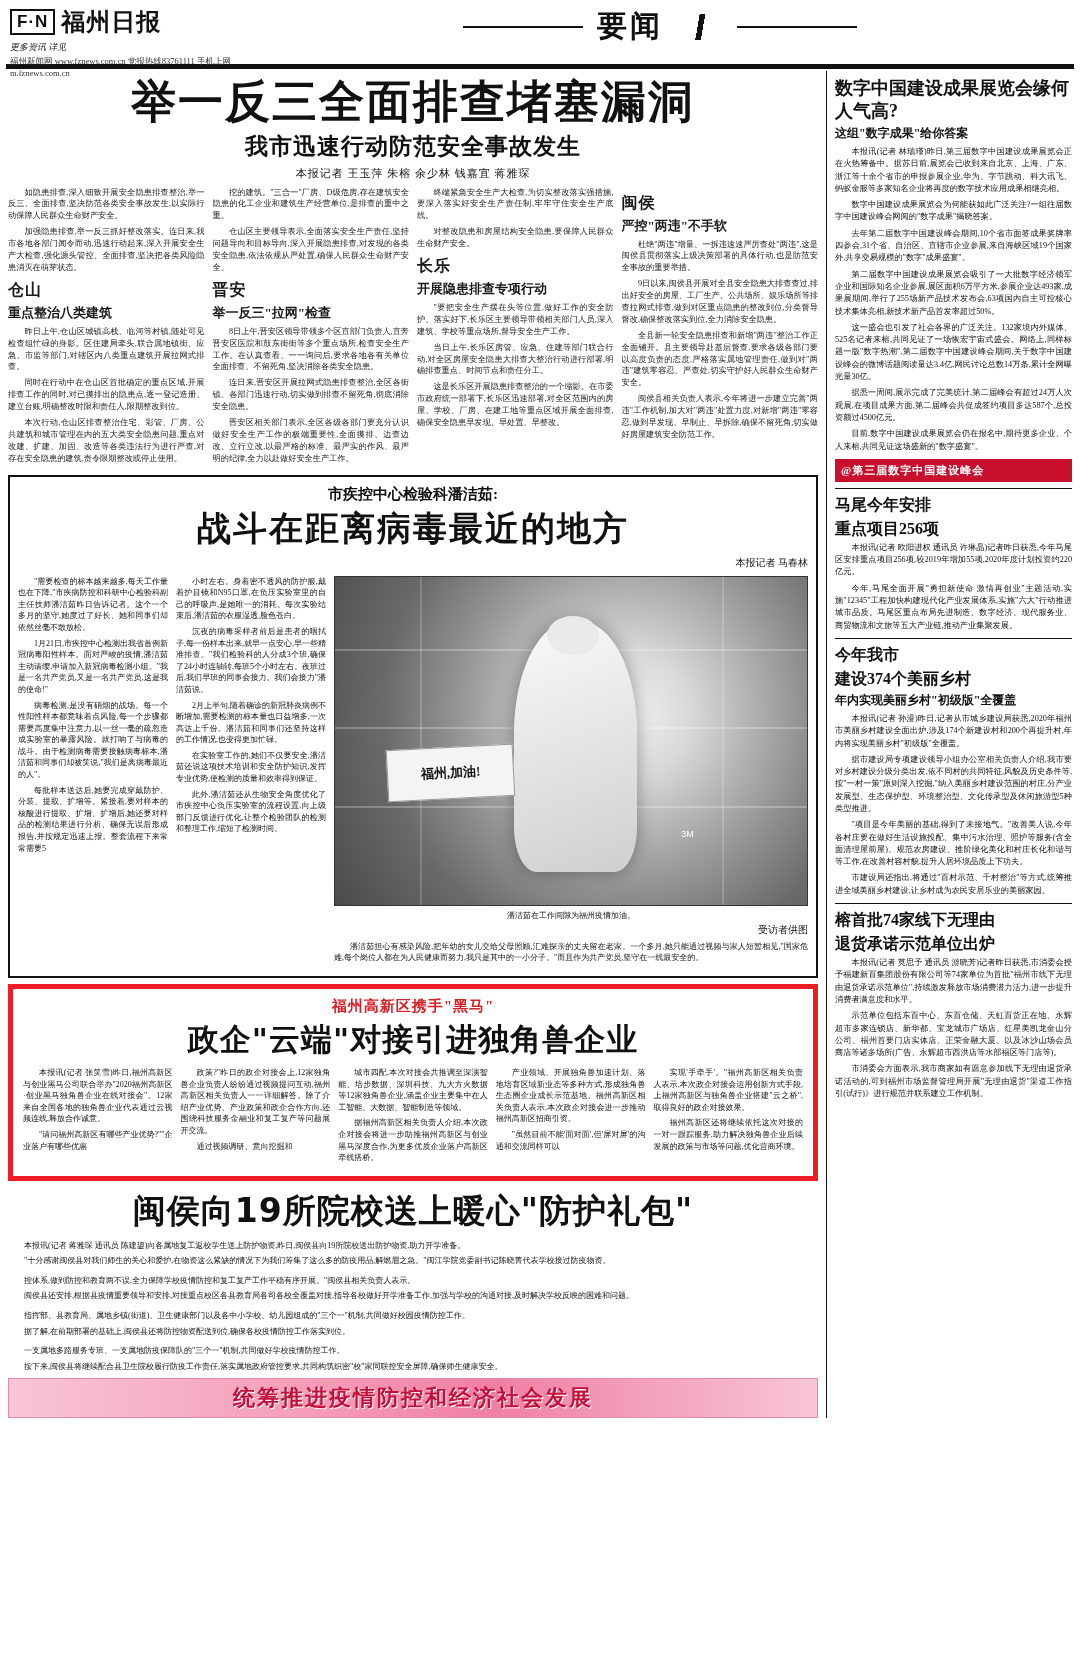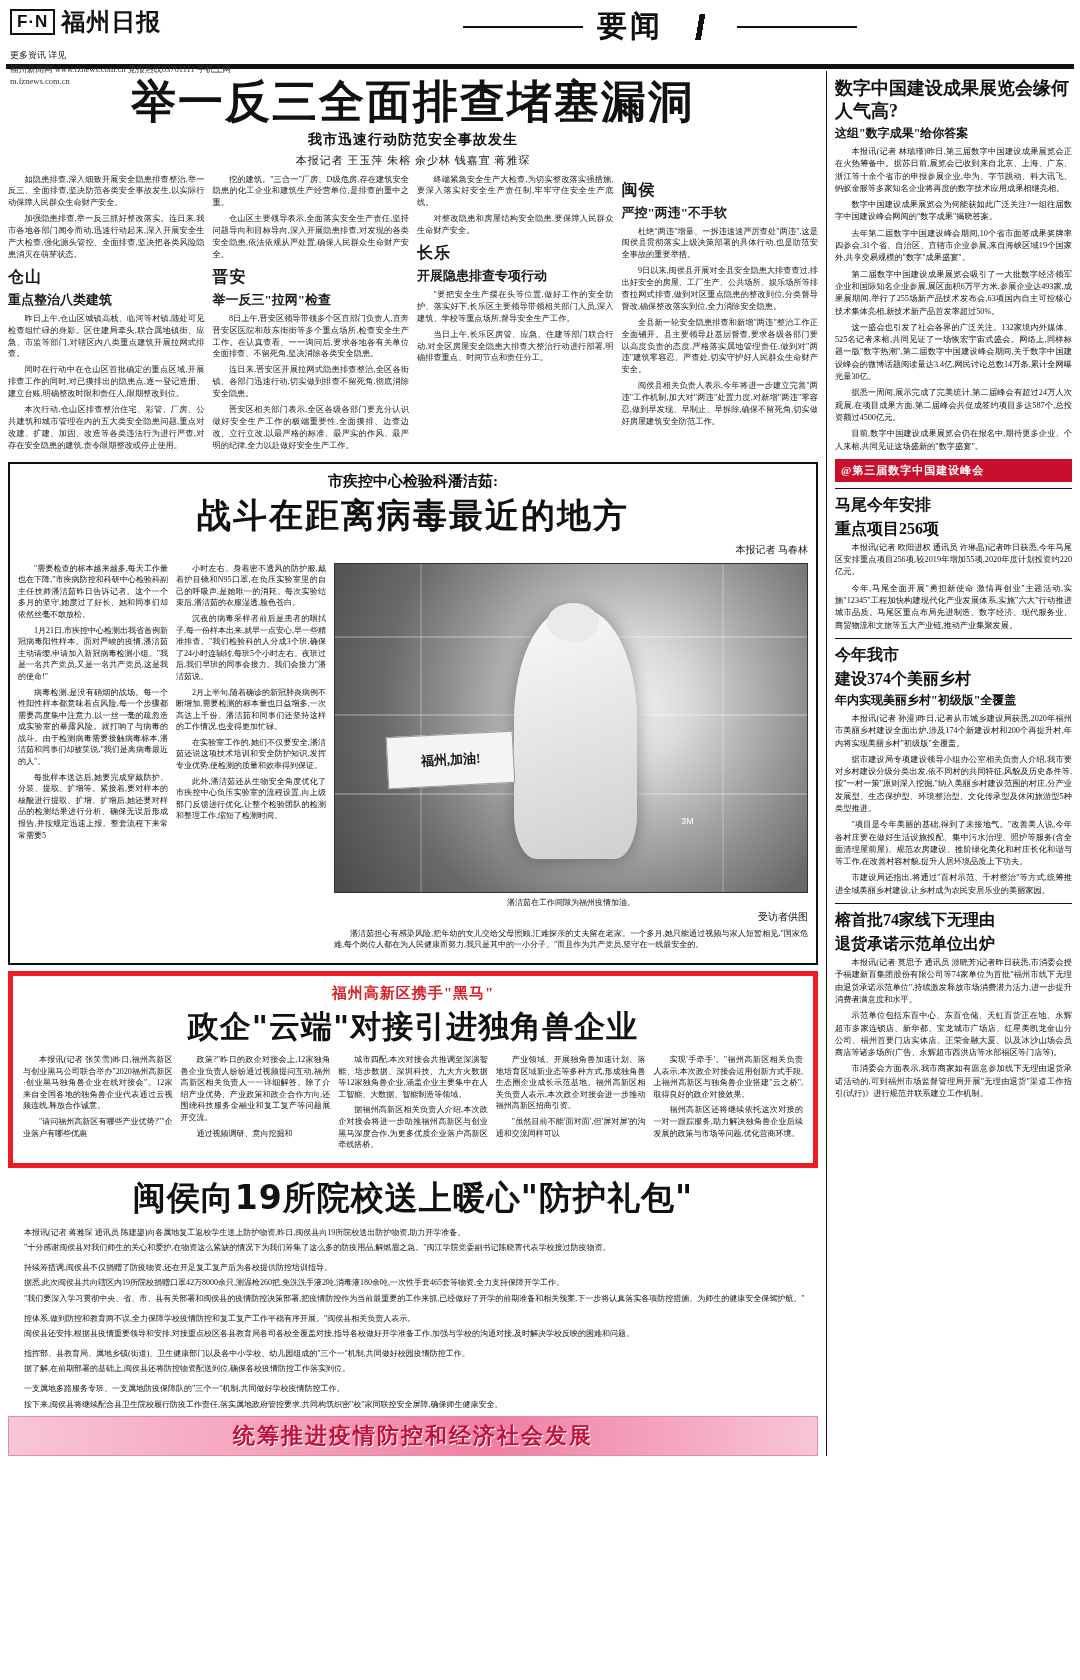--- a/index.html
+++ b/index.html
@@ -16,21 +16,21 @@
 
   
   .masthead { height:62px; display:flex; align-items:flex-start; padding:6px 10px 0 10px; }
   .logo-box { display:flex; flex-direction:column; width:240px; }
   .logo-top { display:flex; align-items:center; gap:6px; }
   .logo-mark {
     border:2px solid #111; font-weight:bold; font-size:17px;
     padding:1px 5px; letter-spacing:1px; font-family:"Liberation Sans", sans-serif;
   }
   .logo-name { font-size:24px; font-weight:bold; letter-spacing:1px; }
-  .logo-sub { font-size:9px; margin-top:11px; color:#222; }
+  .logo-sub { font-size:9px; margin-top:3px; color:#222;font-style:italic; }
   .logo-sub2 { font-size:8.5px; margin-top:2px; color:#333; }
   .masthead-center { flex:1; display:flex; align-items:center; justify-content:center; gap:14px; position:relative; }
   .rule-left, .rule-right { width:120px; height:0; border-top:2px solid #111; }
   .slash { width:46px; height:26px; background:linear-gradient(100deg, transparent 45%, #111 45%, #111 56%, transparent 56%); }
   .section-title { font-size:30px; font-weight:bold; letter-spacing:3px; }
   .masthead-right { width:300px; text-align:right; font-size:9px; line-height:1.5; padding-top:4px; }
   .date-line { font-size:11px; margin-bottom:4px; }
   .pagenum { font-size:30px; font-weight:bold; font-family:"Liberation Sans", sans-serif; line-height:0.8; }
   .mr-flex { display:flex; align-items:flex-end; justify-content:flex-end; gap:8px; }
   .editors { font-size:8.5px; color:#222; }
@@ -40,21 +40,21 @@
   
   .body-wrap { display:flex; padding:2px 8px 0 8px; gap:8px; }
   .left-zone { width:810px; }
   .right-zone { width:246px; border-left:1px solid #111; padding-left:8px; }
 
   
   .lead-head {
     text-align:center; font-size:45px; font-weight:bold; letter-spacing:2px;
     line-height:1.1; margin:6px 0 4px 0; font-family:"DejaVu Sans", sans-serif;
   }
-  .lead-sub { text-align:center; font-size:14px; font-weight:bold; letter-spacing:1px; margin-bottom:4px; }
+  .lead-sub { text-align:center; font-size:23px; font-weight:bold; letter-spacing:1px; margin-bottom:4px; }
   .byline { text-align:center; font-size:11px; letter-spacing:1px; margin-bottom:6px; }
 
   
   .cols { display:flex; gap:8px; }
   .col { flex:1; font-size:8.2px; line-height:1.45; text-align:justify; color:#1a1a1a; }
   .col p { margin:0 0 4px 0; text-indent:2em; }
   .sub-head { font-size:16px; font-weight:bold; letter-spacing:1px; margin:4px 0 3px 0; text-indent:0; }
   .sub-head2 { font-size:13px; font-weight:bold; margin:3px 0 3px 0; text-indent:0; }
 
   
@@ -176,20 +176,21 @@
           <p>晋安区相关部门表示,全区各级各部门要充分认识做好安全生产工作的极端重要性,全面摸排、边查边改、立行立改,以最严格的标准、最严实的作风、最严明的纪律,全力以赴做好安全生产工作。</p>
         </div>
 
         <div class="col">
           <p>终端紧急安全生产大检查,为切实整改落实强措施,要深入落实好安全生产责任制,牢牢守住安全生产底线。</p>
           <p>对整改隐患和房屋结构安全隐患,要保障人民群众生命财产安全。</p>
           <div class="sub-head">长乐</div>
           <div class="sub-head2">开展隐患排查专项行动</div>
           <p>"要把安全生产摆在头等位置,做好工作的安全防护、落实好下,长乐区主要领导带领相关部门人员,深入建筑、学校等重点场所,督导安全生产工作。</p>
           <p>当日上午,长乐区房管、应急、住建等部门联合行动,对全区房屋安全隐患大排查大整治行动进行部署,明确排查重点、时间节点和责任分工。</p>
+          <p>这是长乐区开展隐患排查整治的一个缩影。在市委市政府统一部署下,长乐区迅速部署,对全区范围内的房屋、学校、厂房、在建工地等重点区域开展全面排查,确保安全隐患早发现、早处置、早整改。</p>
         </div>
 
         <div class="col">
           <div class="sub-head">闽侯</div>
           <div class="sub-head2">严控"两违"不手软</div>
           <p>杜绝"两违"增量、一拆违速速严厉查处"两违",这是闽侯县贯彻落实上级决策部署的具体行动,也是防范安全事故的重要举措。</p>
           <p>9日以来,闽侯县开展对全县安全隐患大排查查过,排出好安全的房屋、工厂生产、公共场所、娱乐场所等排查拉网式排查,做到对区重点隐患的整改到位,分类督导督改,确保整改落实到位,全力消除安全隐患。</p>
           <p>全县新一轮安全隐患排查和新增"两违"整治工作正全面铺开。县主要领导赴基层督查,要求各级各部门要以高度负责的态度,严格落实属地管理责任,做到对"两违"建筑零容忍、严查处,切实守护好人民群众生命财产安全。</p>
           <p>闽侯县相关负责人表示,今年将进一步建立完善"两违"工作机制,加大对"两违"处置力度,对新增"两违"零容忍,做到早发现、早制止、早拆除,确保不留死角,切实做好房屋建筑安全防范工作。</p>
         </div>
@@ -261,25 +262,20 @@
         </div>
       </div>
 
       <div class="bottom-head">闽侯向19所院校送上暖心"防护礼包"</div>
       <div class="bottom-cols">
         <div class="bcol">
           <p>本报讯(记者 蒋雅琛 通讯员 陈建鋆)向各属地复工返校学生送上防护物资,昨日,闽侯县向19所院校送出防护物资,助力开学准备。</p>
           <p>"十分感谢闽侯县对我们师生的关心和爱护,在物资这么紧缺的情况下为我们筹集了这么多的防疫用品,解燃眉之急。"闽江学院党委副书记陈晓菁代表学校接过防疫物资。</p>
         </div>
         <div class="bcol">
-          <p>持续筹措调,闽侯县不仅捐赠了防疫物资,还在开足复工复产后为各校提供防控培训指导。</p>
-          <p>据悉,此次闽侯县共向辖区内19所院校捐赠口罩42万8000余只,测温枪260把,免洗洗手液2吨,消毒液180余吨,一次性手套465套等物资,全力支持保障开学工作。</p>
-          <p>"我们要深入学习贯彻中央、省、市、县有关部署和闽侯县的疫情防控决策部署,把疫情防控作为当前最重要的工作来抓,已经做好了开学的前期准备和相关预案,下一步将认真落实各项防控措施、为师生的健康安全保驾护航。"</p>
-        </div>
-        <div class="bcol">
           <p>控体系,做到防控和教育两不误,全力保障学校疫情防控和复工复产工作平稳有序开展。"闽侯县相关负责人表示。</p>
           <p>闽侯县还安排,根据县疫情重要领导和安排,对接重点校区各县教育局各司各校全覆盖对接,指导各校做好开学准备工作,加强与学校的沟通对接,及时解决学校反映的困难和问题。</p>
         </div>
         <div class="bcol">
           <p>指挥部、县教育局、属地乡镇(街道)、卫生健康部门以及各中小学校、幼儿园组成的"三个一"机制,共同做好校园疫情防控工作。</p>
           <p>据了解,在前期部署的基础上,闽侯县还将防控物资配送到位,确保各校疫情防控工作落实到位。</p>
         </div>
         <div class="bcol">
           <p>一支属地多路服务专班、一支属地防疫保障队的"三个一"机制,共同做好学校疫情防控工作。</p>
           <p>按下来,闽侯县将继续配合县卫生院校履行防疫工作责任,落实属地政府管控要求,共同构筑织密"校"家同联控安全屏障,确保师生健康安全。</p>

